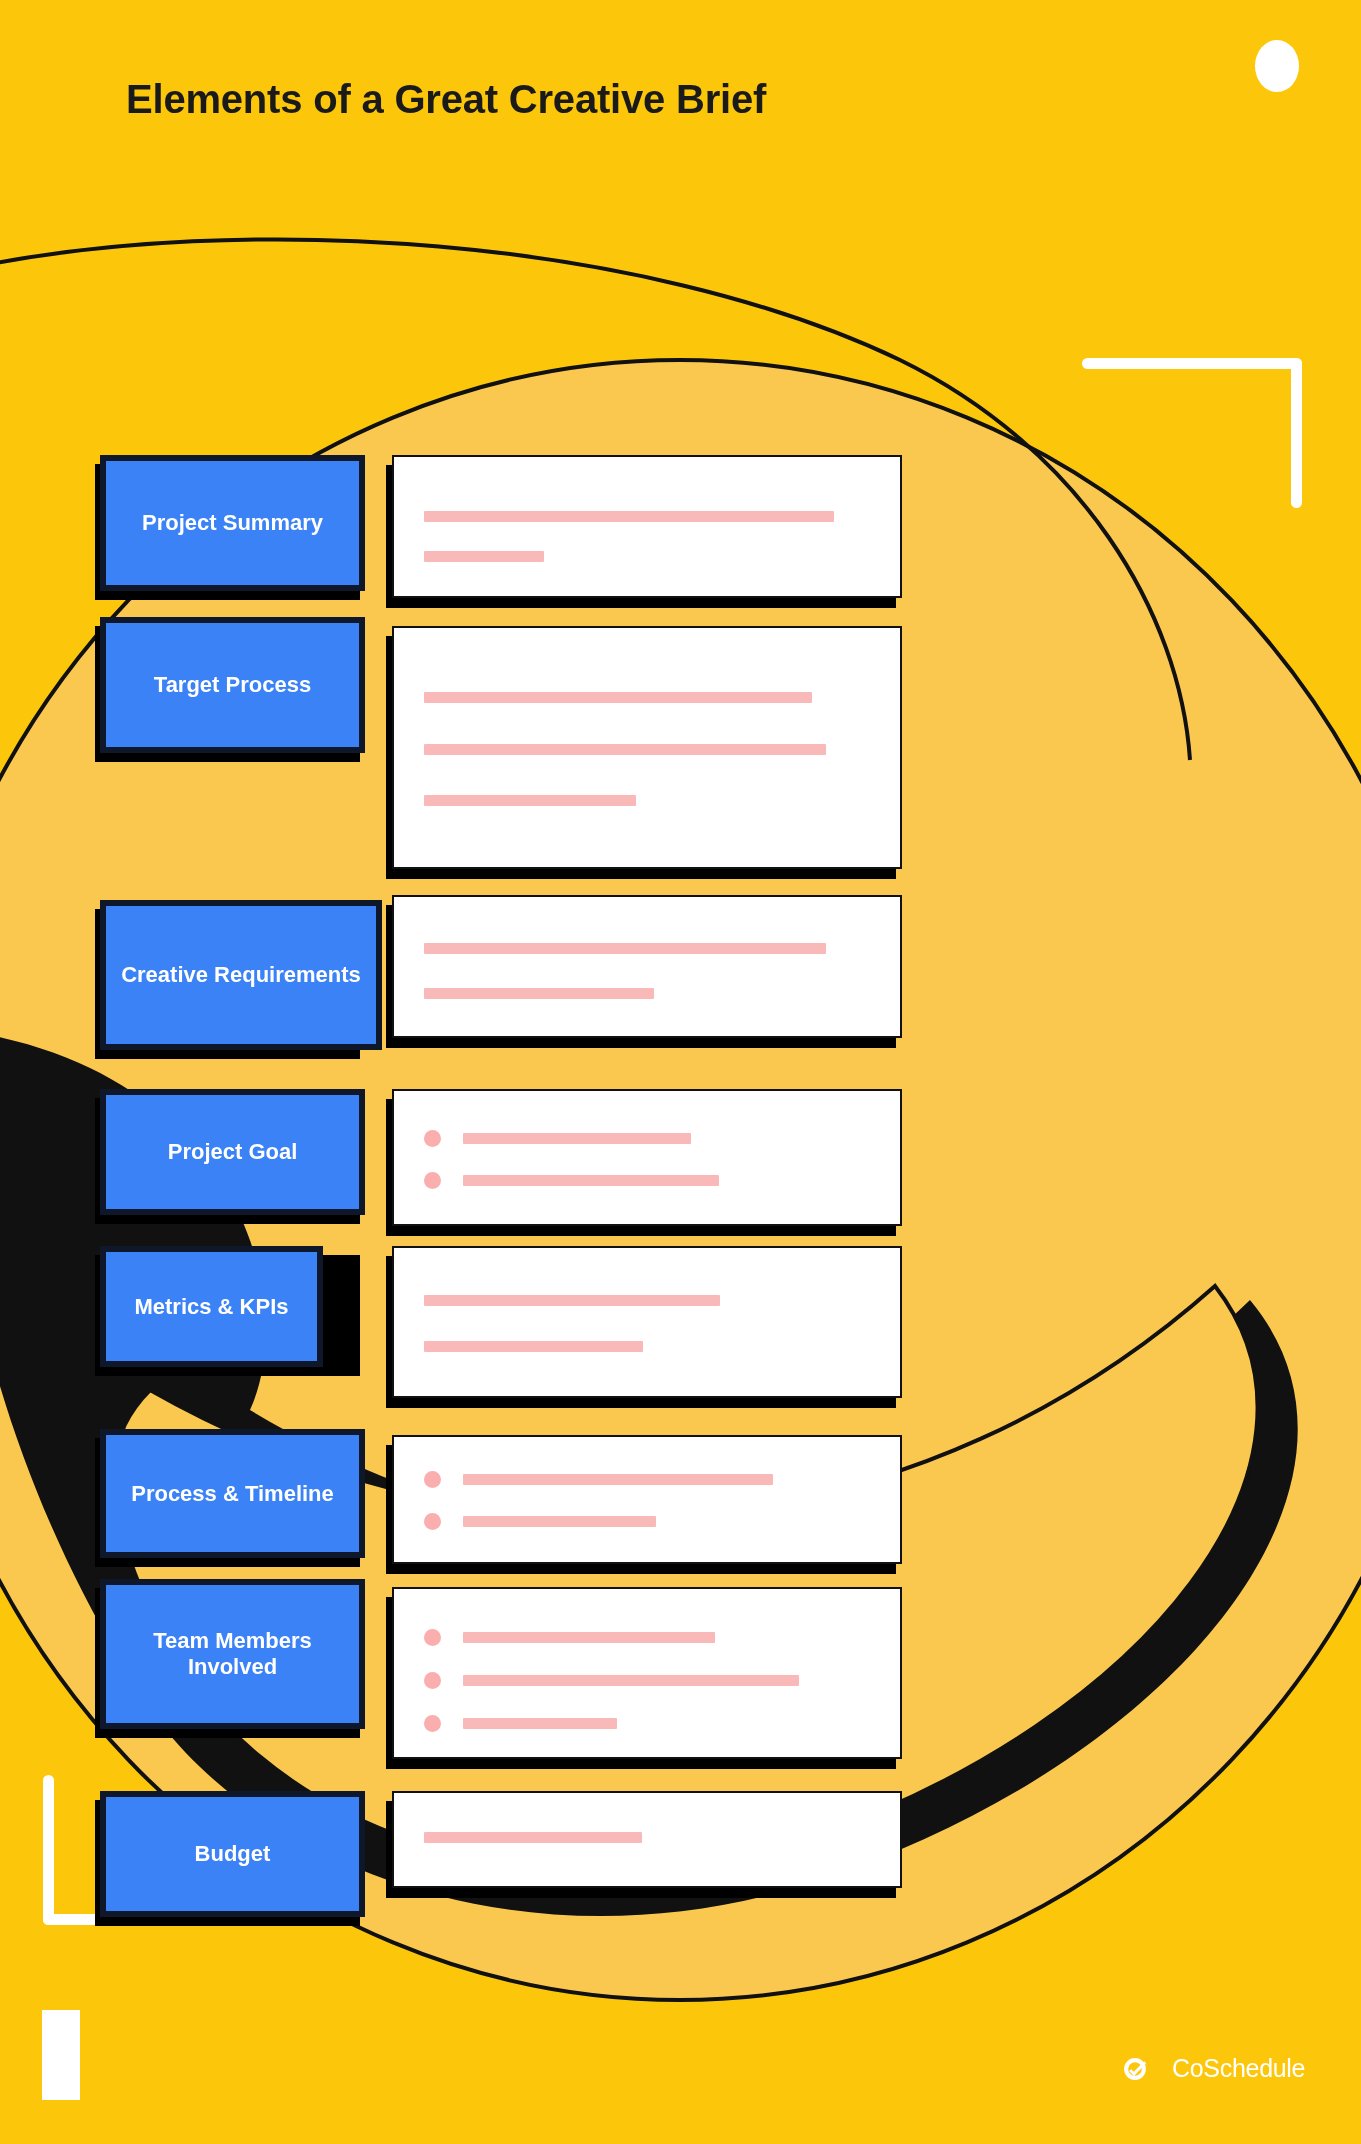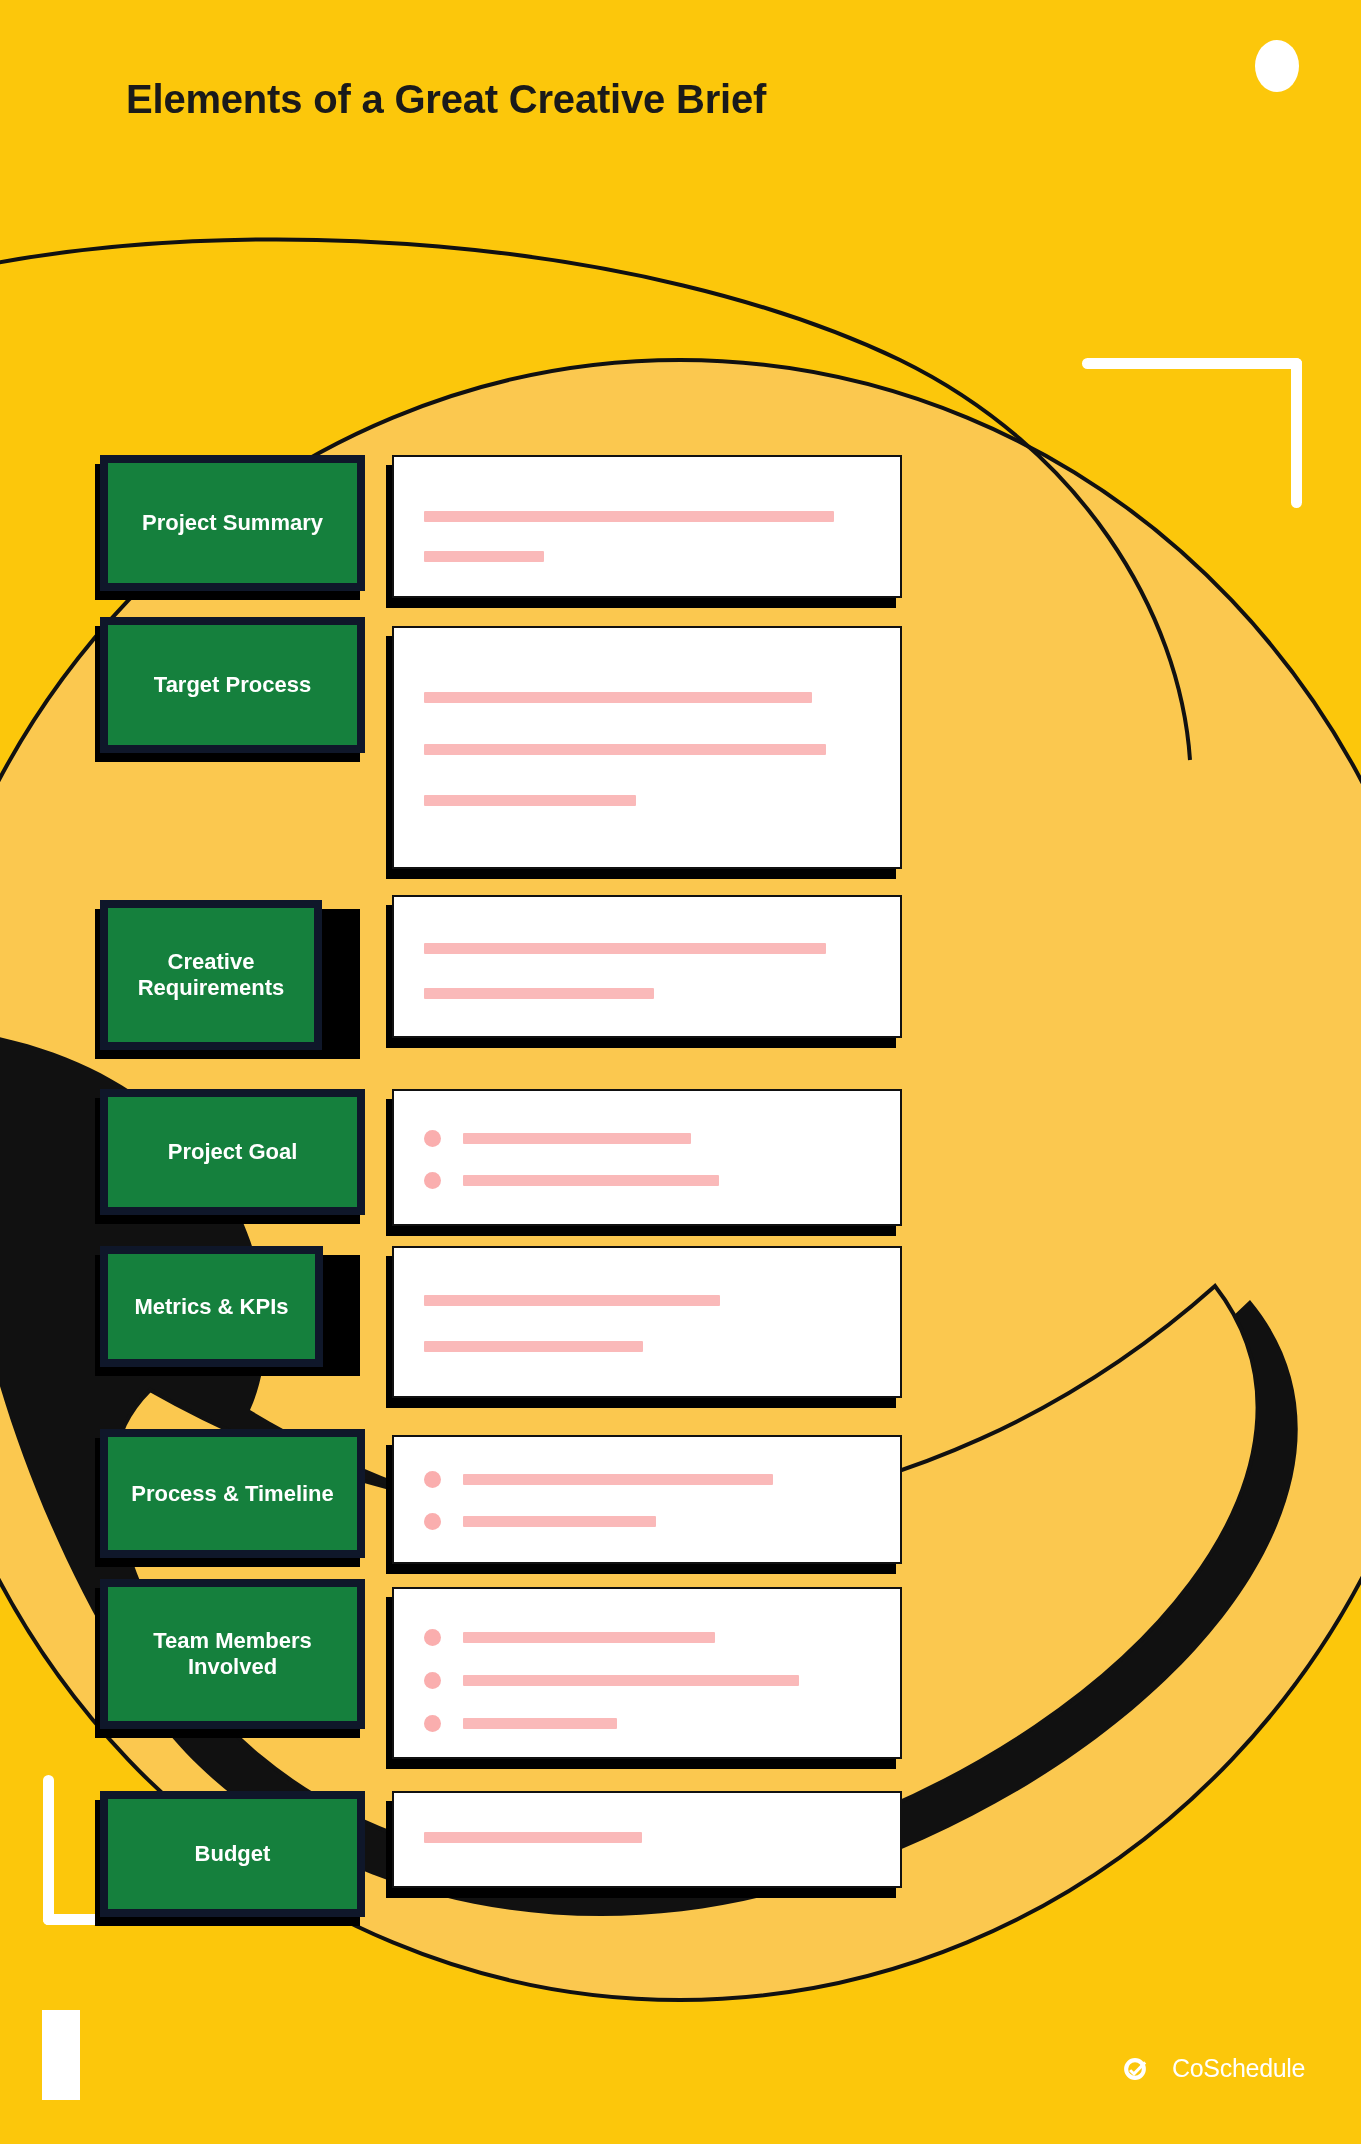--- a/index.html
+++ b/index.html
@@ -56,21 +56,21 @@
     background:#33AAC0;border:2px solid #111111;
     display:flex;align-items:center;
   }
   .header-chip .face span{
     color:#FFFFFF;font-size:29px;font-weight:bold;padding-left:32px;white-space:nowrap;
   }
 
   .label-box{position:absolute;}
   .label-box .shadow{position:absolute;left:-5px;top:9px;background:#000000;}
   .label-box .face{
-    position:absolute;left:0;top:0;background:#15803d;border:8px solid #0f172a;
+    position:absolute;left:0;top:0;background:#3b82f6;border:6px solid #0f172a;
     display:flex;align-items:center;justify-content:center;box-sizing:border-box;
   }
   .label-box .face span{
     color:#FFFFFF;font-size:22px;font-weight:bold;text-align:center;line-height:1.18;
     padding:0 8px;
   }
 
   .content-box{position:absolute;}
   .content-box .shadow{position:absolute;left:-6px;top:10px;background:#000000;}
   .content-box .face{
@@ -160,21 +160,21 @@
               <span class="barline" style="width:402px"></span>
             </div>
             <div class="lineitem" style="left:30px;top:167px;">
               <span class="barline" style="width:212px"></span>
             </div>
           </div>
         </div>
       </div>
       <div class="label-box" style="left: 100px; top: 900px; width: 265px; height: 150px;">
         <div class="shadow" style="width:265px;height:150px"></div>
-        <div class="face" style="width:222px;height:150px">
+        <div class="face" style="width:282px;height:150px">
           <span>Creative Requirements</span>
         </div>
       </div>
       <div class="content-box" style="left: 392px; top: 895px; width: 510px; height: 143px;">
         <div class="shadow" style="width:510px;height:143px"></div>
         <div class="face" style="width:510px;height:143px">
           <div class="lines">
             <div class="lineitem" style="left:30px;top:46px;">
               <span class="barline" style="width:402px"></span>
             </div>

